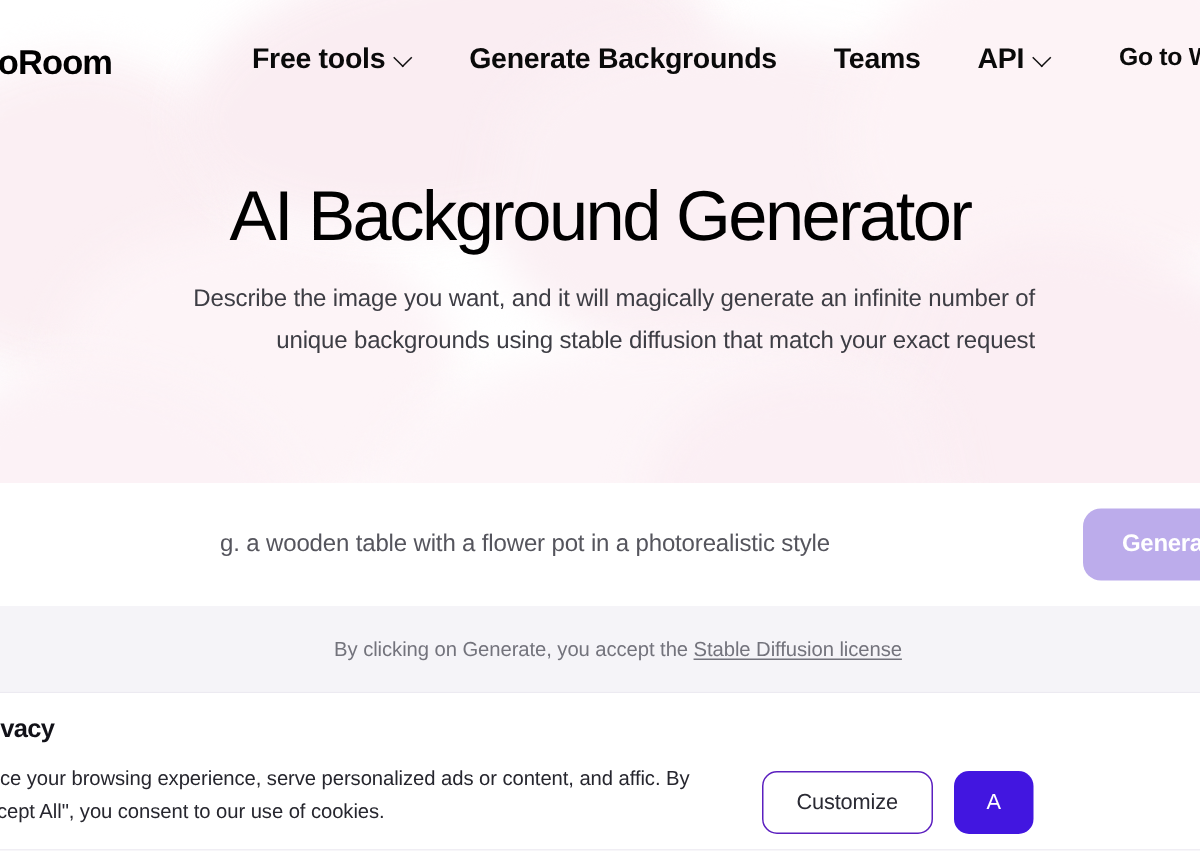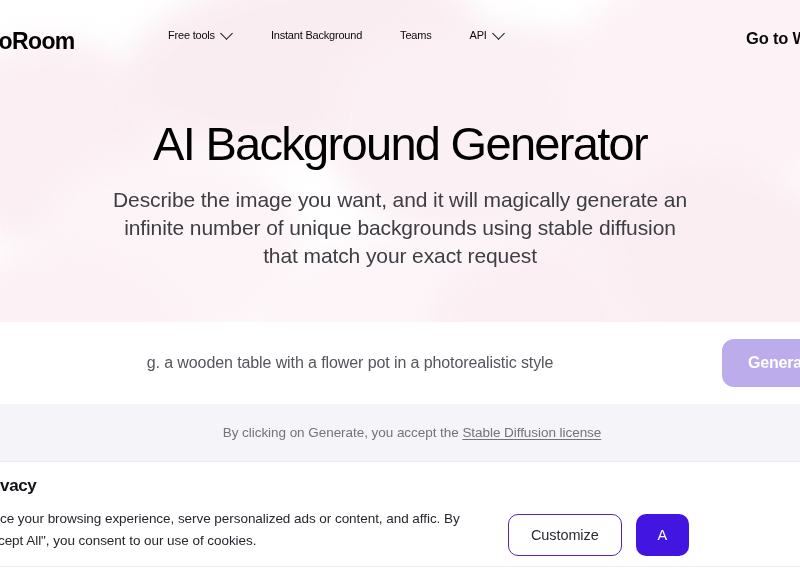--- a/index.html
+++ b/index.html
@@ -72,22 +72,22 @@
     top: 29px;
     display: flex;
     align-items: center;
     gap: 38px;
     white-space: nowrap;
   }
   .nav-item {
     display: flex;
     align-items: center;
     gap: 7px;
-    font-size: 11px;
-    font-weight: 400;
+    font-size: 19px;
+    font-weight: 700;
     color: #0a0a0a;
     letter-spacing: -0.2px;
     cursor: pointer;
   }
   .chev {
     display: inline-block;
     width: 11px;
     height: 11px;
     position: relative;
     top: -2px;
@@ -130,25 +130,26 @@
     font-weight: 400;
     letter-spacing: -1.7px;
     color: #000000;
     white-space: nowrap;
   }
   .hero-sub {
     position: absolute;
     left: 110px;
     top: 186px;
     width: 580px;
-    font-size: 21px;
+    font-size: 16px;
     line-height: 28px;
     color: #3d3d44;
     letter-spacing: -0.1px;
     font-weight: 400;
+    text-align: right;
   }
 
   
   .prompt-card {
     position: absolute;
     left: -80px;
     top: 322px;
     width: 950px;
     height: 82px;
     background: #ffffff;
@@ -317,21 +318,21 @@
 
   <div class="header">
     <div class="logo">otoRoom</div>
 
     <nav class="nav">
       <div class="nav-item">
         <span>Free tools</span>
         <span class="chev"></span>
       </div>
       <div class="nav-item">
-        <span>Instant Background</span>
+        <span>Generate Backgrounds</span>
       </div>
       <div class="nav-item">
         <span>Teams</span>
       </div>
       <div class="nav-item">
         <span>API</span>
         <span class="chev"></span>
       </div>
     </nav>
 

